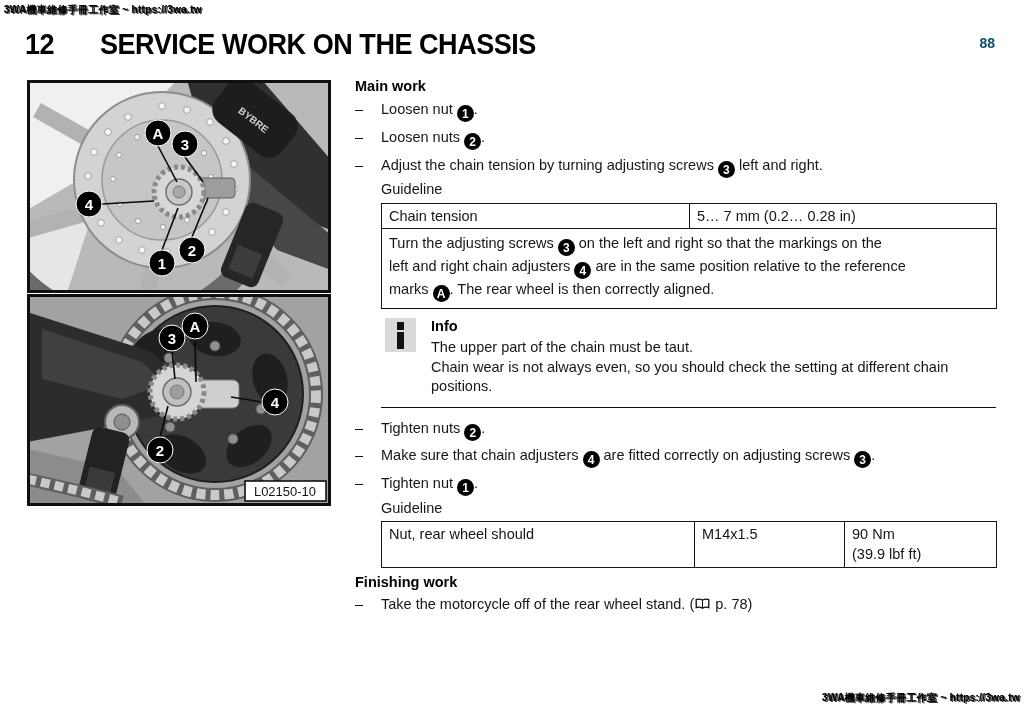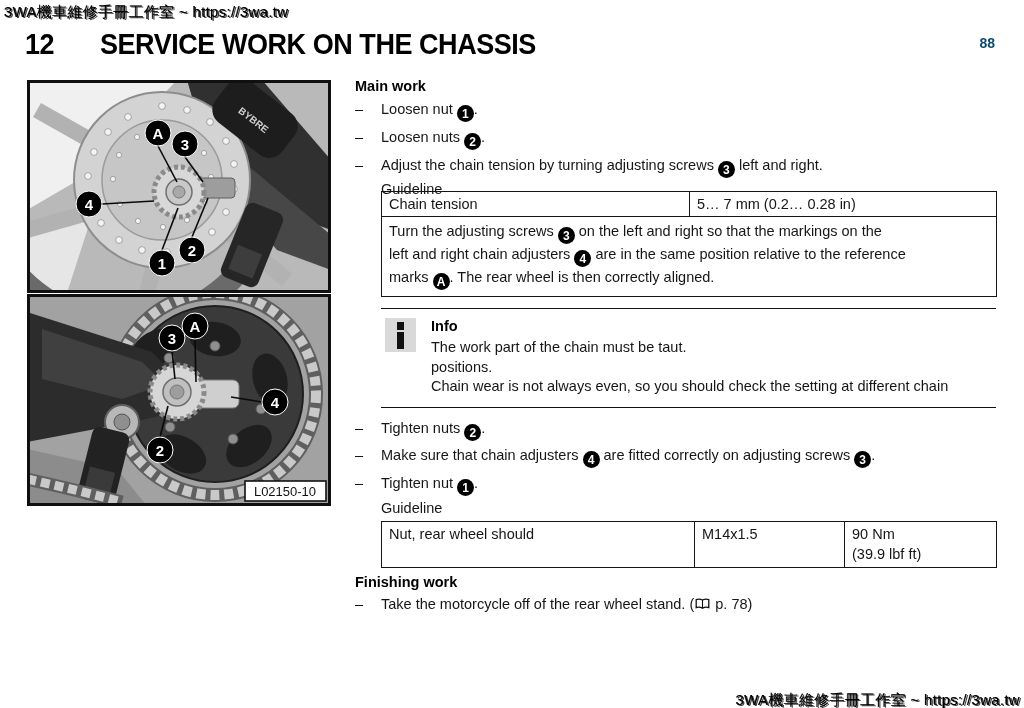--- a/index.html
+++ b/index.html
@@ -9,22 +9,22 @@
     width: 1024px; height: 708px;
     background: #ffffff;
     font-family: "Liberation Sans", sans-serif;
     color: #161616;
     overflow: hidden;
   }
 
   
   .watermark {
     position: absolute;
-    font-size: 15px;
-    font-weight: normal;
+    font-size: 10px;
+    font-weight: bold;
     color: #000;
     text-shadow: 1.3px 0.6px 0 rgba(0,0,0,.75), -0.4px -0.4px 0 rgba(0,0,0,.45);
     letter-spacing: 0.3px;
     white-space: nowrap;
   }
   .wm-top-left { left: 4px; top: 3px; }
   .wm-bottom-left { left: 4px; top: 691px; margin-top: 20px; }
   .wm-bottom-right { right: 4px; top: 691px; }
 
   
@@ -286,43 +286,43 @@
     <span class="dash">–</span>
     <span class="step-text">Loosen nuts <span class="callout-badge">2</span>.</span>
   </div>
   <div class="block step" style="top:156px">
     <span class="dash">–</span>
     <span class="step-text">Adjust the chain tension by turning adjusting screws <span class="callout-badge">3</span> left and right.</span>
   </div>
 
   <div class="block indent" style="top:181px">Guideline</div>
 
-  <table class="block indent" style="top:191px">
+  <table class="block indent" style="top:203px">
     <tbody>
         <tr>
       <td class="t1-c1">Chain tension</td>
       <td class="t1-c2">5… 7 mm (0.2… 0.28 in)</td>
     </tr>
     <tr>
       <td class="note-cell" colspan="2">Turn the adjusting screws <span class="callout-badge">3</span> on the left and right so that the markings on the<br>left and right chain adjusters <span class="callout-badge">4</span> are in the same position relative to the reference<br>marks <span class="callout-badge">A</span>. The rear wheel is then correctly aligned.</td>
     </tr>
   </tbody>
     </table>
 
   <div class="block indent info-box" style="top:308px">
     <div class="info-inner">
       <div class="info-icon">
         <div class="i-dot"></div>
           <div class="i-stem"></div>
       </div>
       <div class="info-body">
         <div class="info-heading">Info</div>
-        <div class="info-line">The work part of the chain must be taut.</div>
+        <div class="info-line">The upper part of the chain must be taut.</div>
+        <div class="info-line">Chain wear is not always even, so you should check the setting at different chain</div>
         <div class="info-line">positions.</div>
-        <div class="info-line">Chain wear is not always even, so you should check the setting at different chain</div>
       </div>
     </div>
   </div>
 
   <div class="block step" style="top:419px">
     <span class="dash">–</span>
     <span class="step-text">Tighten nuts <span class="callout-badge">2</span>.</span>
   </div>
   <div class="block step" style="top:446px">
     <span class="dash">–</span>

